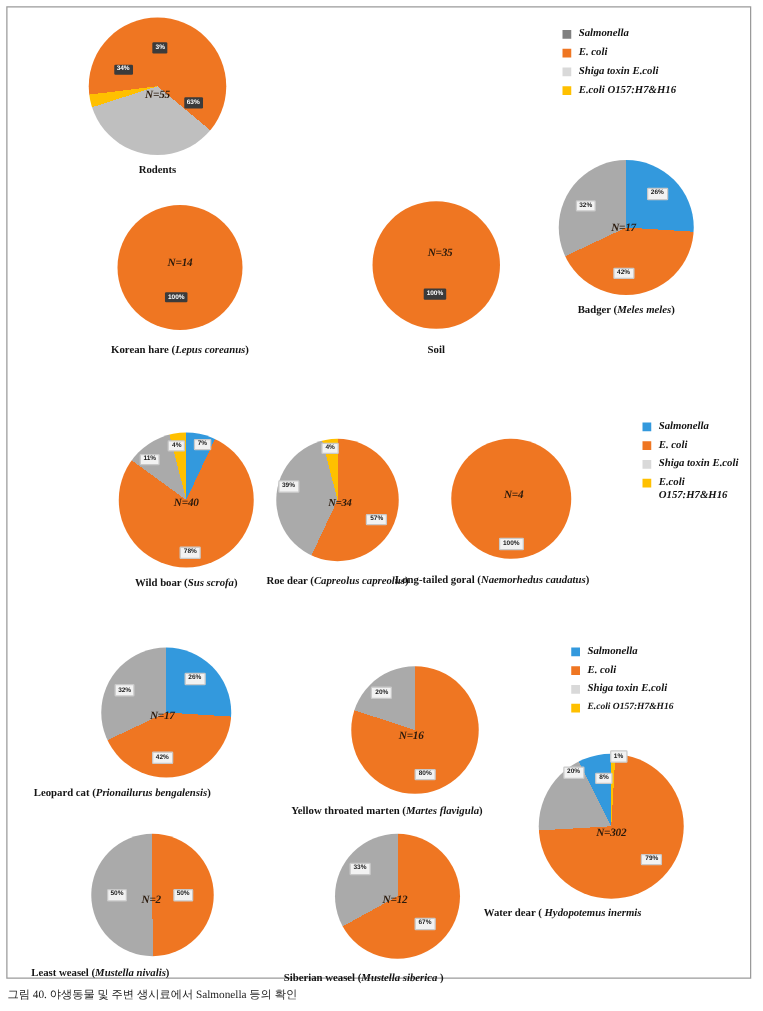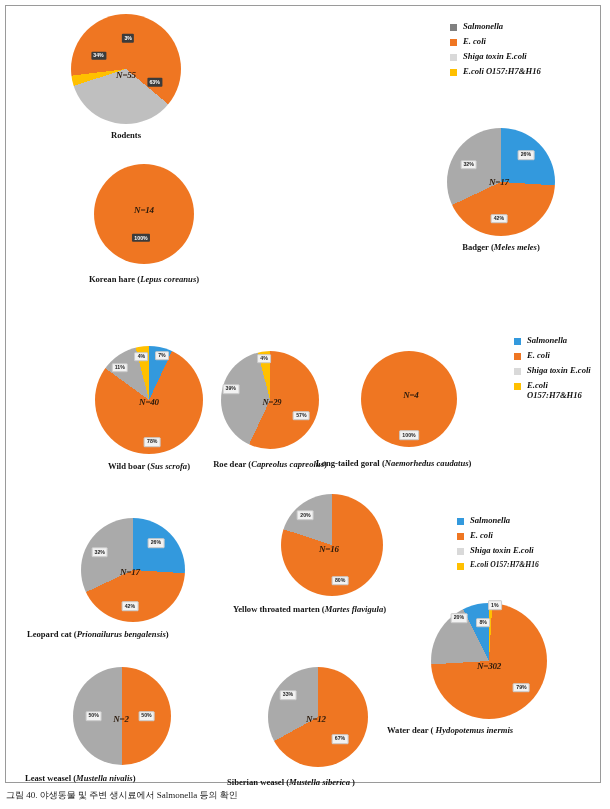--- a/index.html
+++ b/index.html
@@ -133,20 +133,29 @@
     <div class="chart" style="left:88px;top:158px;">
       <div class="pie" id="pie-korean-hare" style="width: 100px; height: 100px; background: conic-gradient(rgb(239, 118, 34) 0deg, rgb(239, 118, 34) 360deg);">
         <div class="ncenter" style="left:50%;top:46%;font-size:9px;">N=14</div>
         <div class="plabel" style="left:47%;top:74%;">100%</div>
       </div>
       <div class="caption" style="left:50px;top:110px;">
         <span>Korean hare (</span><span class="it">Lepus coreanus</span><span>)</span>
       </div>
     </div>
 
+    <div class="chart" style="left:292px;top:155px;">
+      <div class="pie" id="pie-soil" style="width: 102px; height: 102px; background: conic-gradient(rgb(239, 118, 34) 0deg, rgb(239, 118, 34) 360deg);">
+        <div class="ncenter" style="left:53%;top:40%;font-size:9px;">N=35</div>
+        <div class="plabel" style="left:49%;top:73%;">100%</div>
+      </div>
+      <div class="caption" style="left:51px;top:113px;">
+        <span>Soil</span>
+      </div>
+    </div>
 
     <div class="chart" style="left:441px;top:122px;">
       <div class="pie" id="pie-badger" style="width: 108px; height: 108px; background: conic-gradient(rgb(51, 153, 221) 0deg, rgb(51, 153, 221) 93.6deg, rgb(239, 118, 34) 93.6deg, rgb(239, 118, 34) 244.8deg, rgb(170, 170, 170) 244.8deg, rgb(170, 170, 170) 360deg);">
         <div class="ncenter" style="left:48%;top:50%;font-size:9px;">N=17</div>
         <div class="plabel light" style="left:73%;top:25%;">26%</div>
         <div class="plabel light" style="left:48%;top:84%;">42%</div>
         <div class="plabel light" style="left:20%;top:34%;">32%</div>
       </div>
       <div class="caption" style="left:54px;top:114px;">
         <span>Badger (</span><span class="it">Meles meles</span><span>)</span>
@@ -161,21 +170,21 @@
         <div class="plabel light" style="left:23%;top:20%;">11%</div>
         <div class="plabel light" style="left:43%;top:10%;">4%</div>
       </div>
       <div class="caption" style="left:54px;top:115px;">
         <span>Wild boar (</span><span class="it">Sus scrofa</span><span>)</span>
       </div>
     </div>
 
     <div class="chart" style="left:215px;top:345px;">
       <div class="pie" id="pie-roe-dear" style="width: 98px; height: 98px; background: conic-gradient(rgb(239, 118, 34) 0deg, rgb(239, 118, 34) 205.2deg, rgb(170, 170, 170) 205.2deg, rgb(170, 170, 170) 345.6deg, rgb(255, 192, 0) 345.6deg, rgb(255, 192, 0) 360deg);">
-        <div class="ncenter" style="left:52%;top:52%;font-size:8.5px;">N=29</div>
+        <div class="ncenter" style="left:52%;top:52%;font-size:8.5px;">N=34</div>
         <div class="plabel light" style="left:82%;top:66%;">57%</div>
         <div class="plabel light" style="left:10%;top:39%;">39%</div>
         <div class="plabel light" style="left:44%;top:8%;">4%</div>
       </div>
       <div class="caption" style="left:49px;top:108px;">
         <span>Roe dear  (</span><span class="it">Capreolus capreolus</span><span>)</span>
       </div>
     </div>
 
     <div class="chart" style="left:355px;top:345px;">
@@ -213,21 +222,21 @@
         <div class="ncenter" style="left:47%;top:52%;font-size:9px;">N=17</div>
         <div class="plabel light" style="left:72%;top:24%;">26%</div>
         <div class="plabel light" style="left:47%;top:85%;">42%</div>
         <div class="plabel light" style="left:18%;top:33%;">32%</div>
       </div>
       <div class="caption left" style="left:-54px;top:111px;">
         <span>Leopard cat (</span><span class="it">Prionailurus bengalensis</span><span>)</span>
       </div>
     </div>
 
-    <div class="chart" style="left:275px;top:488px;">
+    <div class="chart" style="left:275px;top:527px;">
       <div class="pie" id="pie-yellow-throated-marten" style="width: 102px; height: 102px; background: conic-gradient(rgb(239, 118, 34) 0deg, rgb(239, 118, 34) 288deg, rgb(170, 170, 170) 288deg, rgb(170, 170, 170) 360deg);">
         <div class="ncenter" style="left:47%;top:54%;font-size:9px;">N=16</div>
         <div class="plabel light" style="left:58%;top:85%;">80%</div>
         <div class="plabel light" style="left:24%;top:21%;">20%</div>
       </div>
       <div class="caption left" style="left:-48px;top:110px;">
         <span>Yellow throated marten (</span><span class="it">Martes flavigula</span><span>)</span>
       </div>
     </div>
 

